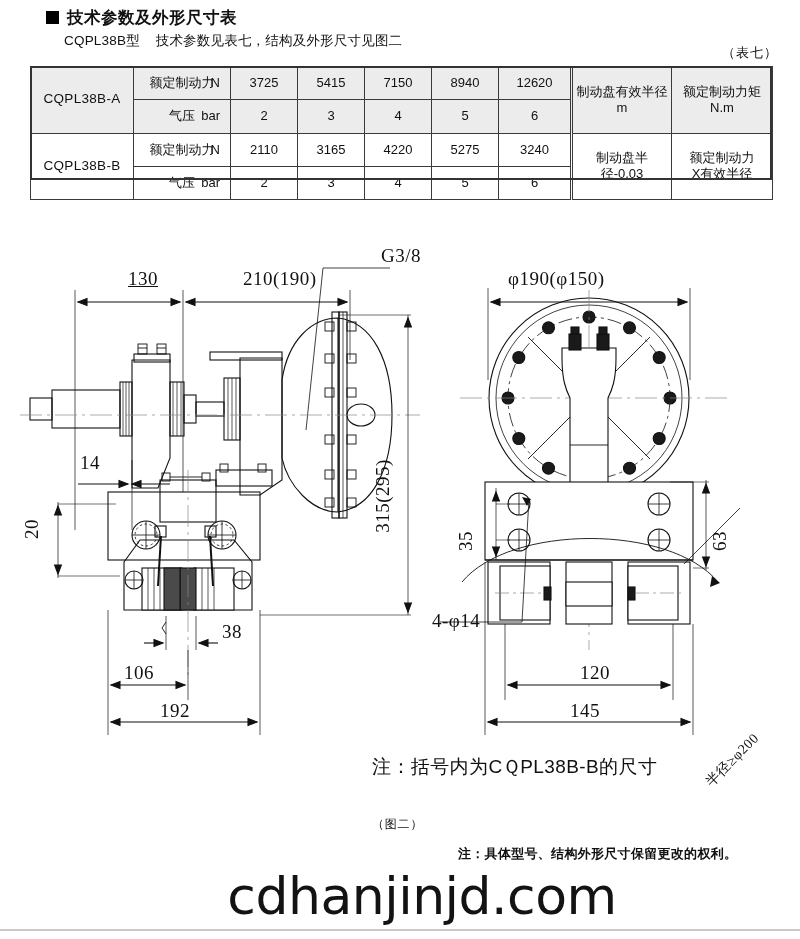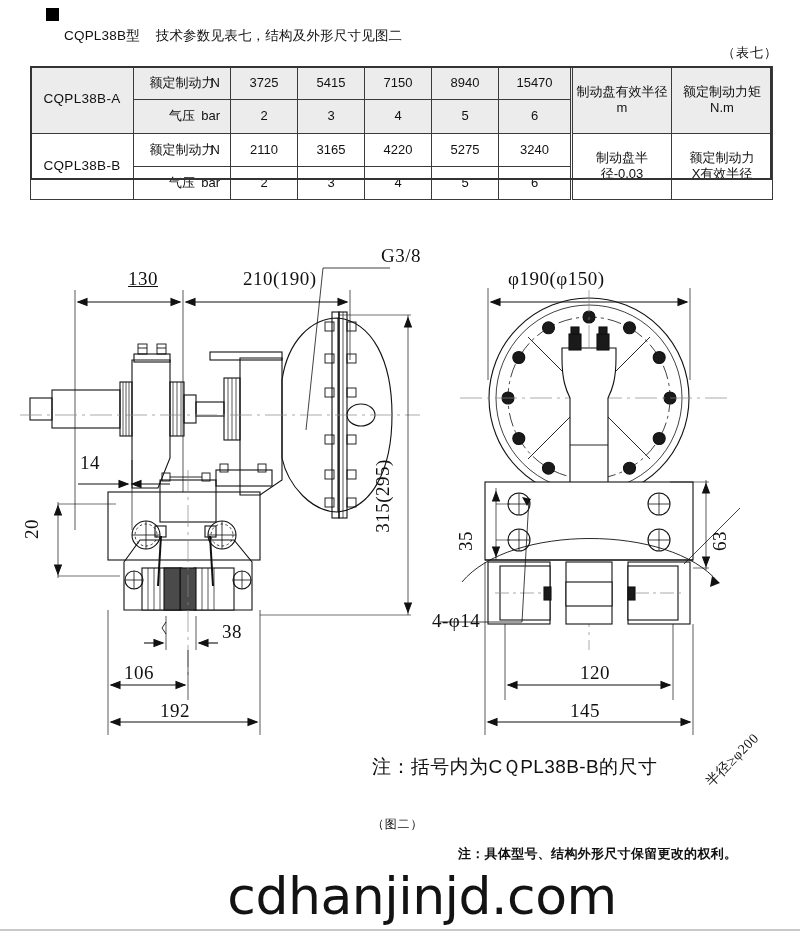--- a/index.html
+++ b/index.html
@@ -149,20 +149,21 @@
     background: #c9c9c9;
   }
   svg { display: block; }
 </style>
 </head>
 <body>
 
 <div class="header-block">
   <div class="title-row">
     <span class="sq-bullet"></span>
+    <span class="main-title">技术参数及外形尺寸表</span>
   </div>
   <div class="subtitle">CQPL38B型    技术参数见表七，结构及外形尺寸见图二</div>
 </div>
 <div class="table-caption">（表七）</div>
 
 <div class="spec-table-wrap">
   <table class="spec">
     <colgroup>
       <col style="width:103px">
         <col style="width:97px">
@@ -179,21 +180,21 @@
       <tr>
         <td class="shade model-cell" rowspan="2">CQPL38B-A</td>
         <td class="shade label-cell">
           <span>额定制动力</span>
           <span class="unit">N</span>
         </td>
         <td class="shade">3725</td>
         <td class="shade">5415</td>
         <td class="shade">7150</td>
         <td class="shade">8940</td>
-        <td class="shade">15470</td>
+        <td class="shade">12620</td>
         <td class="shade thick-left" rowspan="2">
           <span style="white-space:pre-line">制动盘有效半径
 m</span>
         </td>
         <td class="shade" rowspan="2">
           <span style="white-space:pre-line">额定制动力矩
 N.m</span>
         </td>
       </tr>
 

